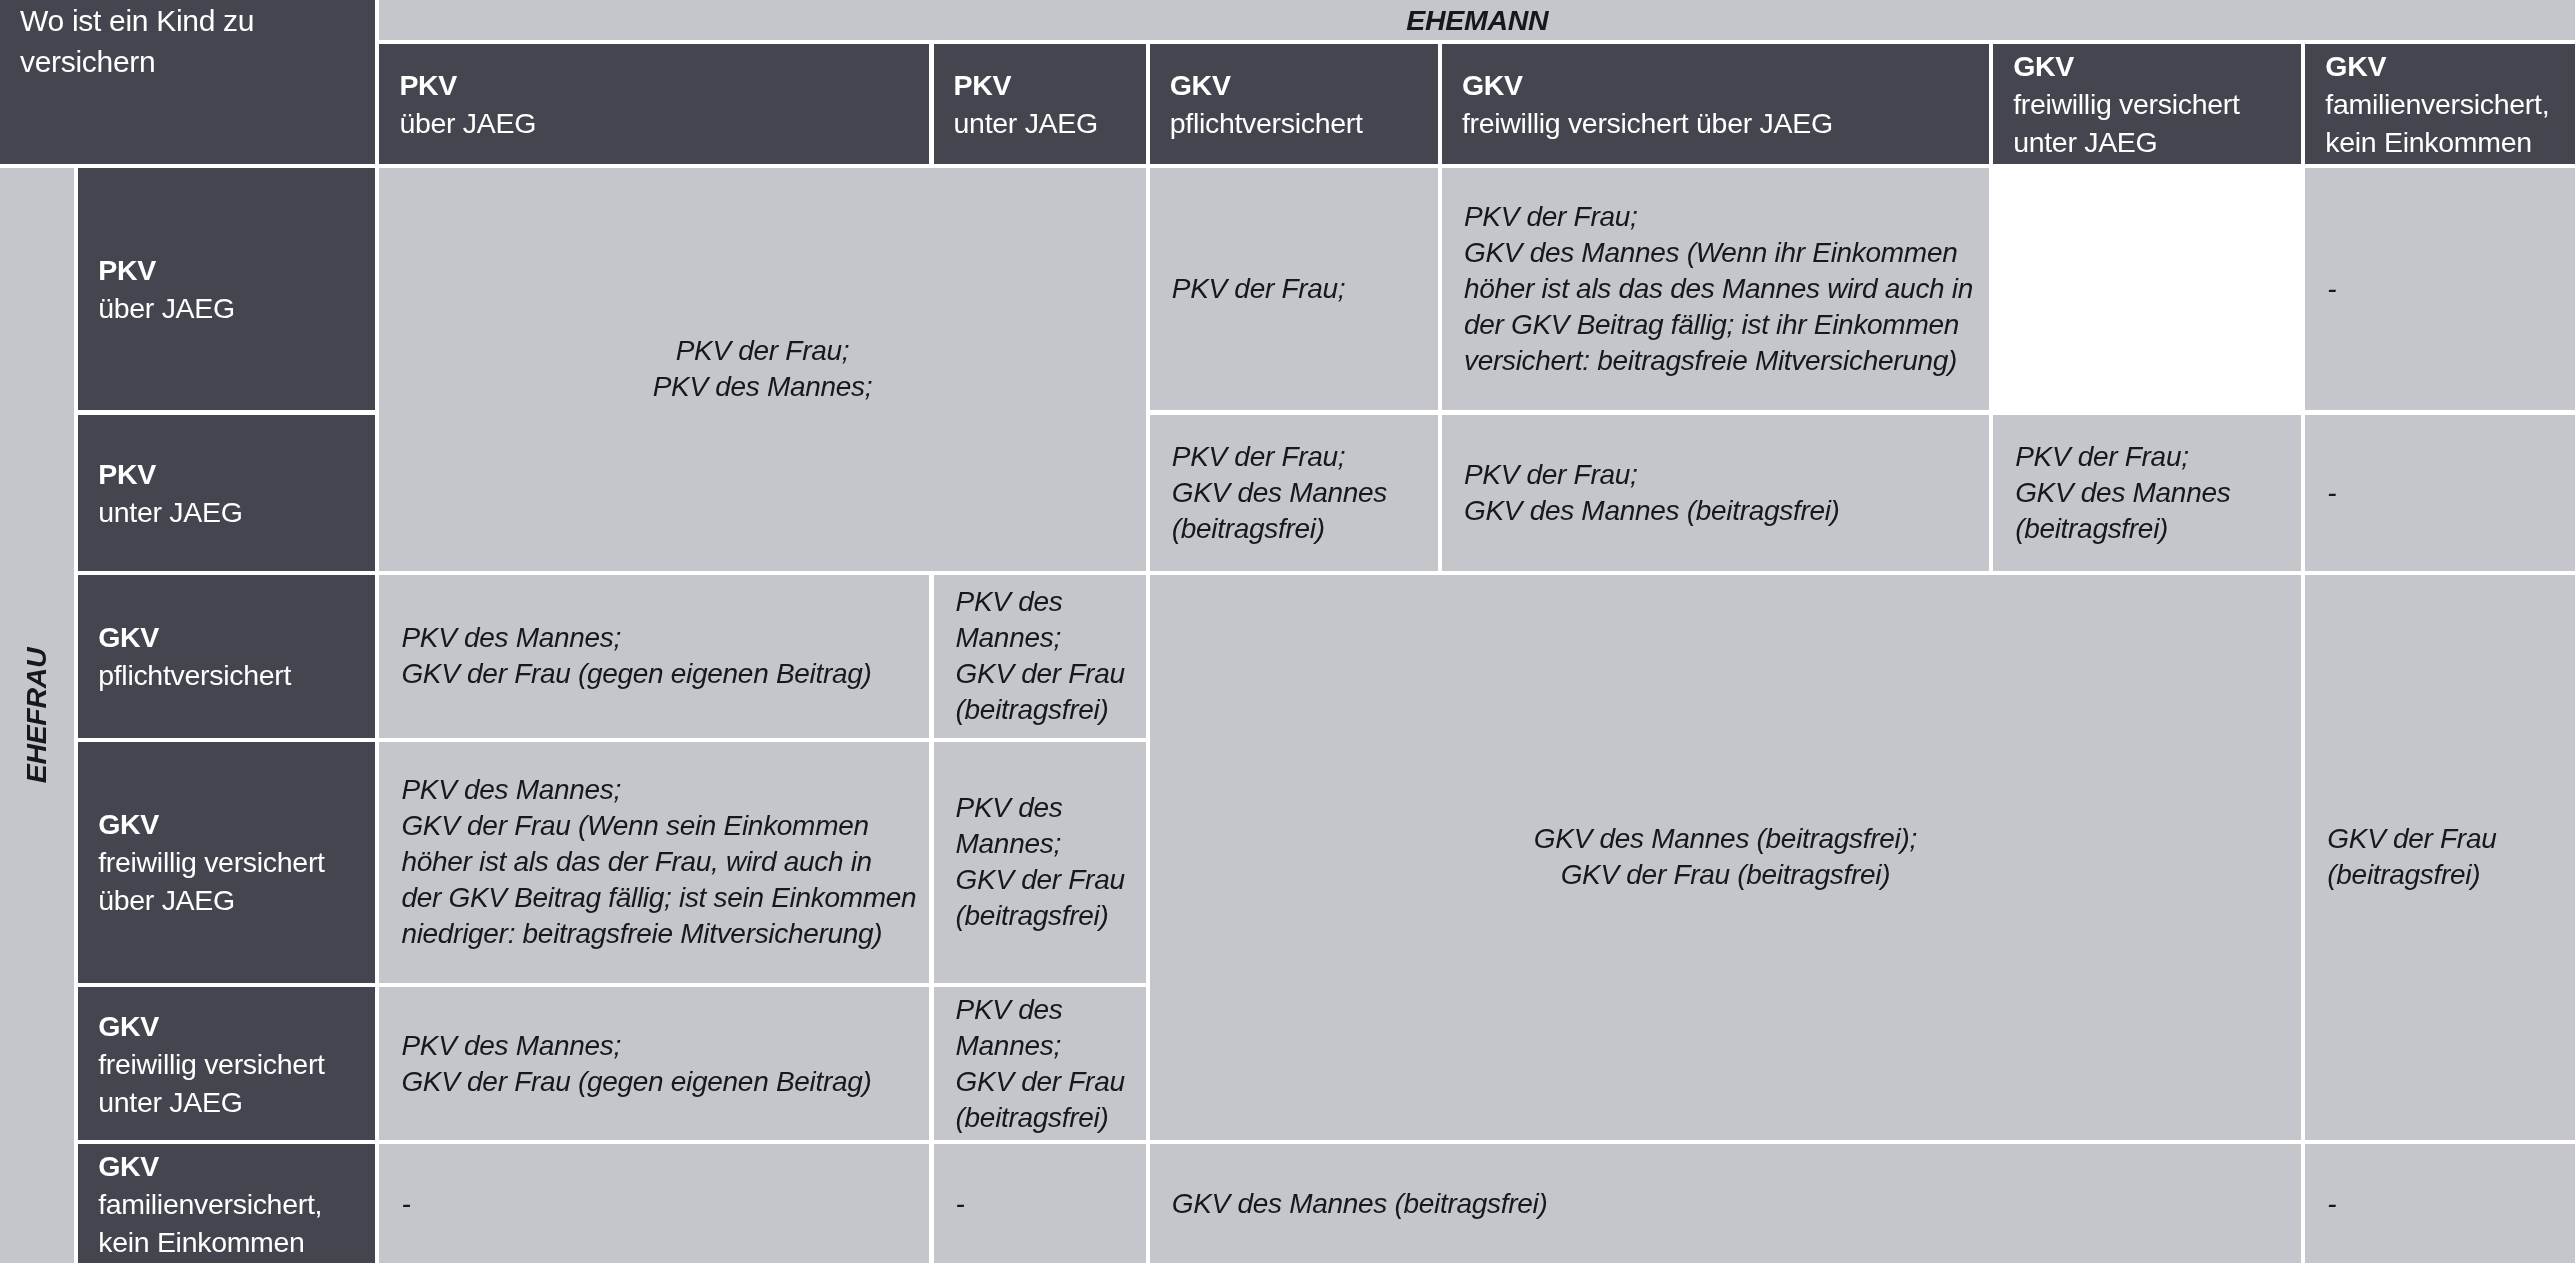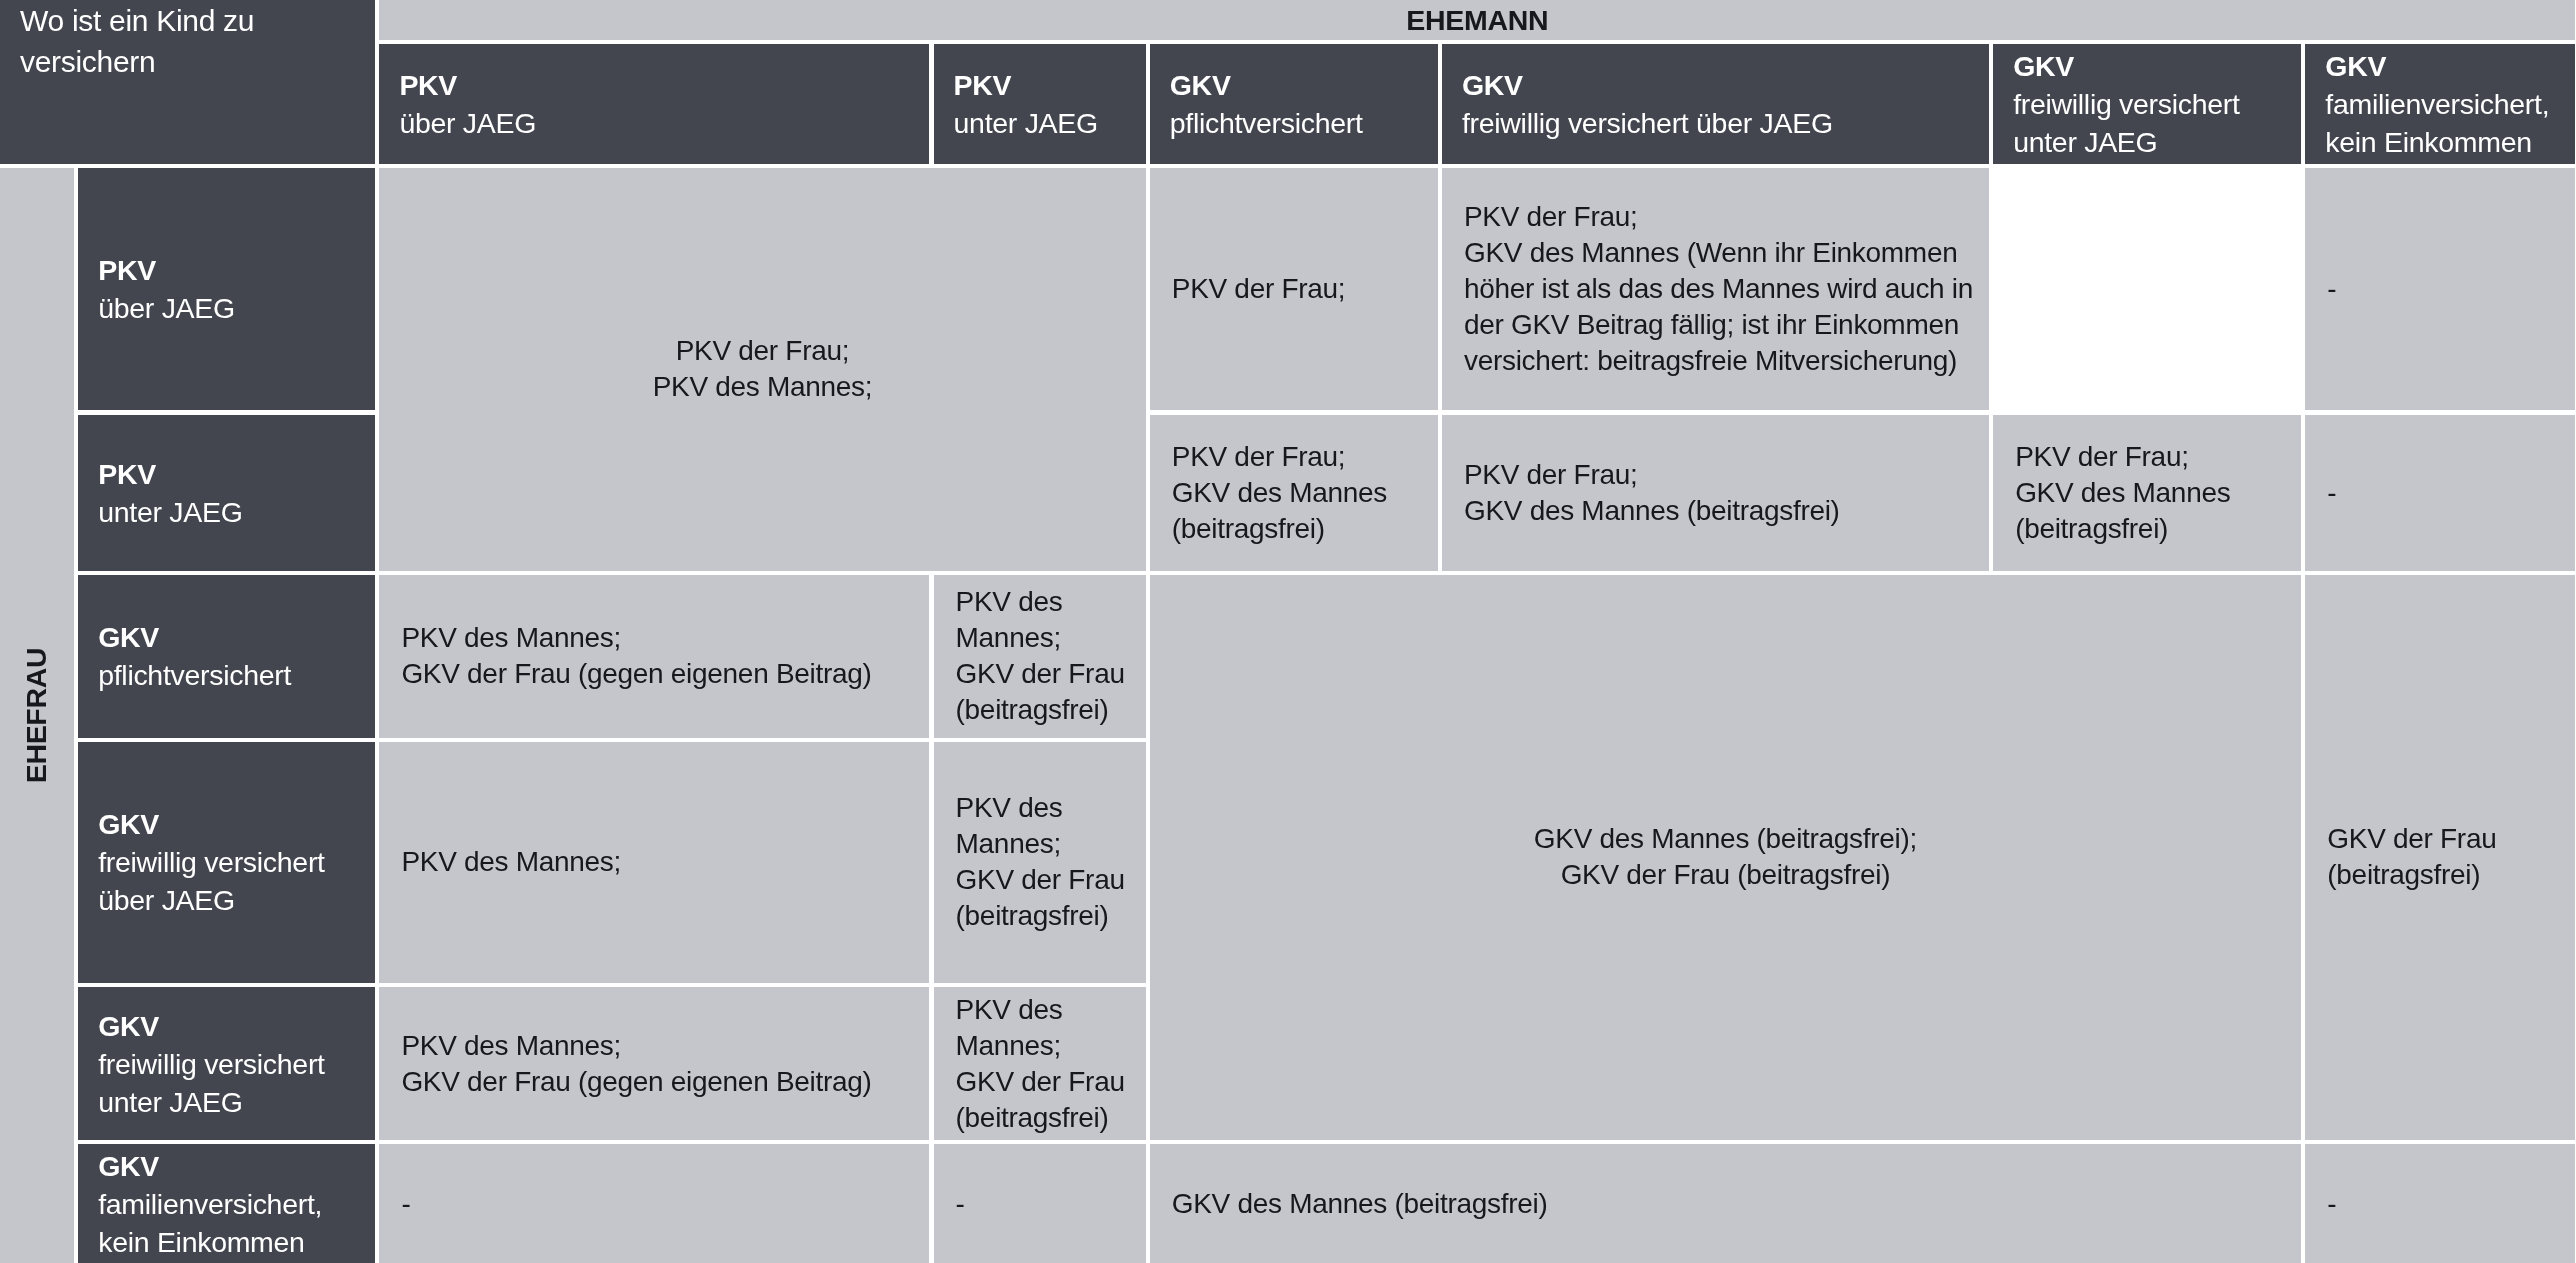--- a/index.html
+++ b/index.html
@@ -8,21 +8,21 @@
     width:2576px;height:1264px;
     display:grid;
     grid-template-columns:74px 297px 550px 212px 288px 547px 308px 270px;
     grid-template-rows:40px 120px 242px 156px 163px 241px 153px 119px;
     gap:4.2px;
     background:#ffffff;
     font-family:"Liberation Sans","DejaVu Sans",sans-serif;
     letter-spacing:-0.3px;
   }
   .dark{background:#43464f;color:#ffffff;}
-  .light{background:#c4c6cc;color:#17181c;}
+  .light{background:#c4c6cc;color:#17181c;font-style:italic;}
   .wo-cell{
     display:flex;align-items:flex-start;
     padding:0 50px 0 20px;
     font-size:30px;line-height:41px;font-weight:500;
   }
   .axis-strip{
     display:flex;align-items:center;justify-content:center;
     font-size:28.5px;font-weight:700;color:#17181c;
   }
   .axis-strip .vert{
@@ -141,20 +141,21 @@
     <div>GKV des Mannes (beitragsfrei);</div>
     <div>GKV der Frau (beitragsfrei)</div>
   </div>
 
   <div class="light bcell" style="grid-area:5/8/8/9">
     <div>GKV der Frau (beitragsfrei)</div>
   </div>
 
   <div class="light bcell" style="grid-area:6/3/7/4">
     <div>PKV des Mannes;</div>
+    <div>GKV der Frau (Wenn sein Einkommen höher ist als das der Frau, wird auch in der GKV Beitrag fällig; ist sein Einkommen niedriger: beitragsfreie Mitversicherung)</div>
   </div>
   <div class="light bcell" style="grid-area:6/4/7/5">
     <div>PKV des Mannes;</div>
     <div>GKV der Frau (beitragsfrei)</div>
   </div>
 
   <div class="light bcell" style="grid-area:7/3/8/4">
     <div>PKV des Mannes;</div>
     <div>GKV der Frau (gegen eigenen Beitrag)</div>
   </div>

